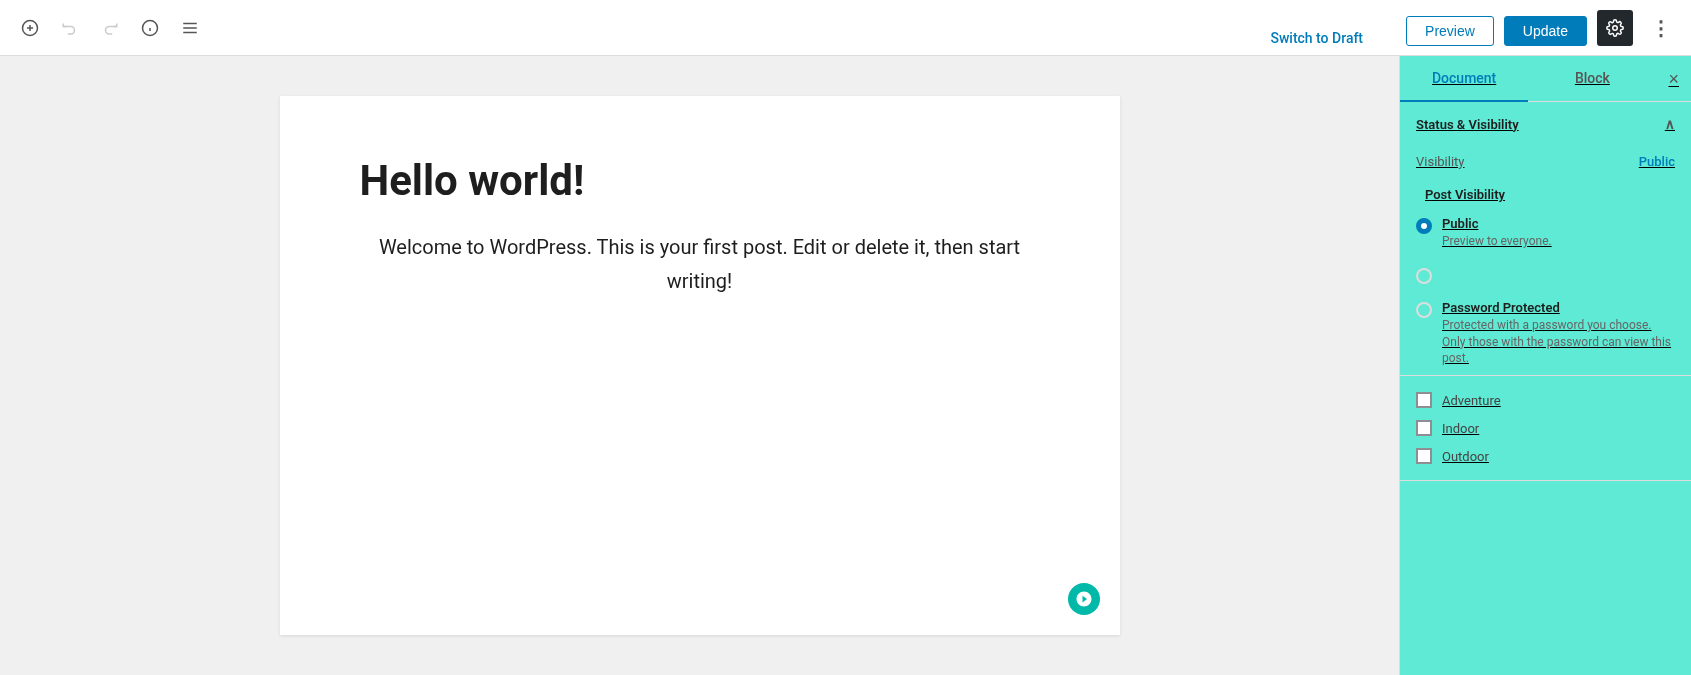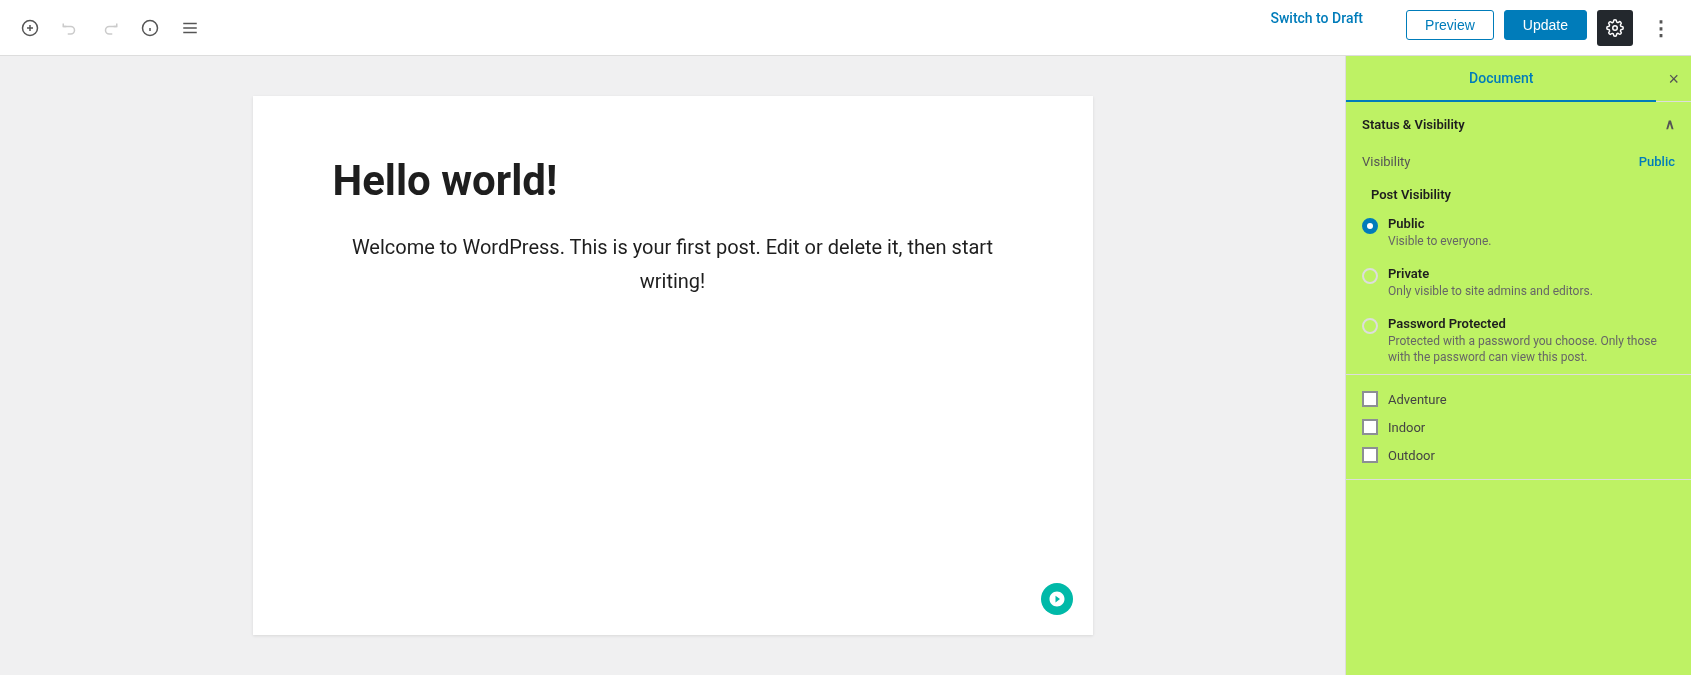--- a/index.html
+++ b/index.html
@@ -40,21 +40,21 @@
       display: flex;
       align-items: center;
       justify-content: center;
       color: #555;
       font-size: 18px;
     }
     .toolbar-btn.disabled { opacity: 0.3; cursor: default; }
 
     .toolbar-right {
       display: flex;
-      align-items: flex-start;
+      align-items: flex-end;
       gap: 10px;
     }
     .switch-draft-link {
       color: #007cba;
       text-decoration: none;
       font-size: 14px;
       font-weight: 500;
       cursor: pointer;
     }
     .btn-preview {
@@ -159,26 +159,27 @@
       cursor: pointer;
     }
     .gravatar svg {
       width: 18px;
       height: 18px;
       fill: #fff;
     }
 
     
     .sidebar {
-      width: 346px;
-      background: #bef264;
+      width: 292px;
+      background: #5eead4;
       border-left: 1px solid #ddd;
       display: flex;
       flex-direction: column;
       overflow-y: auto;
+      text-decoration: underline;
     }
     .sidebar-tabs {
       display: flex;
       border-bottom: 1px solid #ddd;
       position: relative;
       align-items: center;
     }
     .sidebar-tab {
       flex: 1;
       padding: 14px 10px;
@@ -376,20 +377,21 @@
             <path d="M12 2C6.48 2 2 6.48 2 12s4.48 10 10 10 10-4.48 10-10S17.52 2 12 2zm-2 14.5v-9l6 4.5-6 4.5z"></path>
           </svg>
       </div>
     </div>
   </div>
 
   <div class="sidebar">
 
     <div class="sidebar-tabs">
       <div class="sidebar-tab active">Document</div>
+      <div class="sidebar-tab">Block</div>
       <button class="sidebar-close">×</button>
     </div>
 
     <div class="sidebar-section">
       <div class="sidebar-section-header">
         <span>Status &amp; Visibility</span>
         <span class="chevron">∧</span>
       </div>
 
       <div class="sidebar-row">
@@ -397,30 +399,26 @@
         <a class="sidebar-row-link">Public</a>
       </div>
 
       <div>
         <div class="post-visibility-header">Post Visibility</div>
 
         <div class="visibility-option">
           <div class="visibility-radio checked"></div>
           <div>
             <div class="visibility-label">Public</div>
-            <div class="visibility-desc">Visible to everyone.</div>
+            <div class="visibility-desc">Preview to everyone.</div>
           </div>
         </div>
 
         <div class="visibility-option">
           <div class="visibility-radio"></div>
-          <div>
-            <div class="visibility-label">Private</div>
-            <div class="visibility-desc">Only visible to site admins and editors.</div>
-          </div>
         </div>
 
         <div class="visibility-option">
           <div class="visibility-radio"></div>
           <div>
             <div class="visibility-label">Password Protected</div>
             <div class="visibility-desc">Protected with a password you choose. Only those with the password can view this post.</div>
           </div>
         </div>
       </div>

